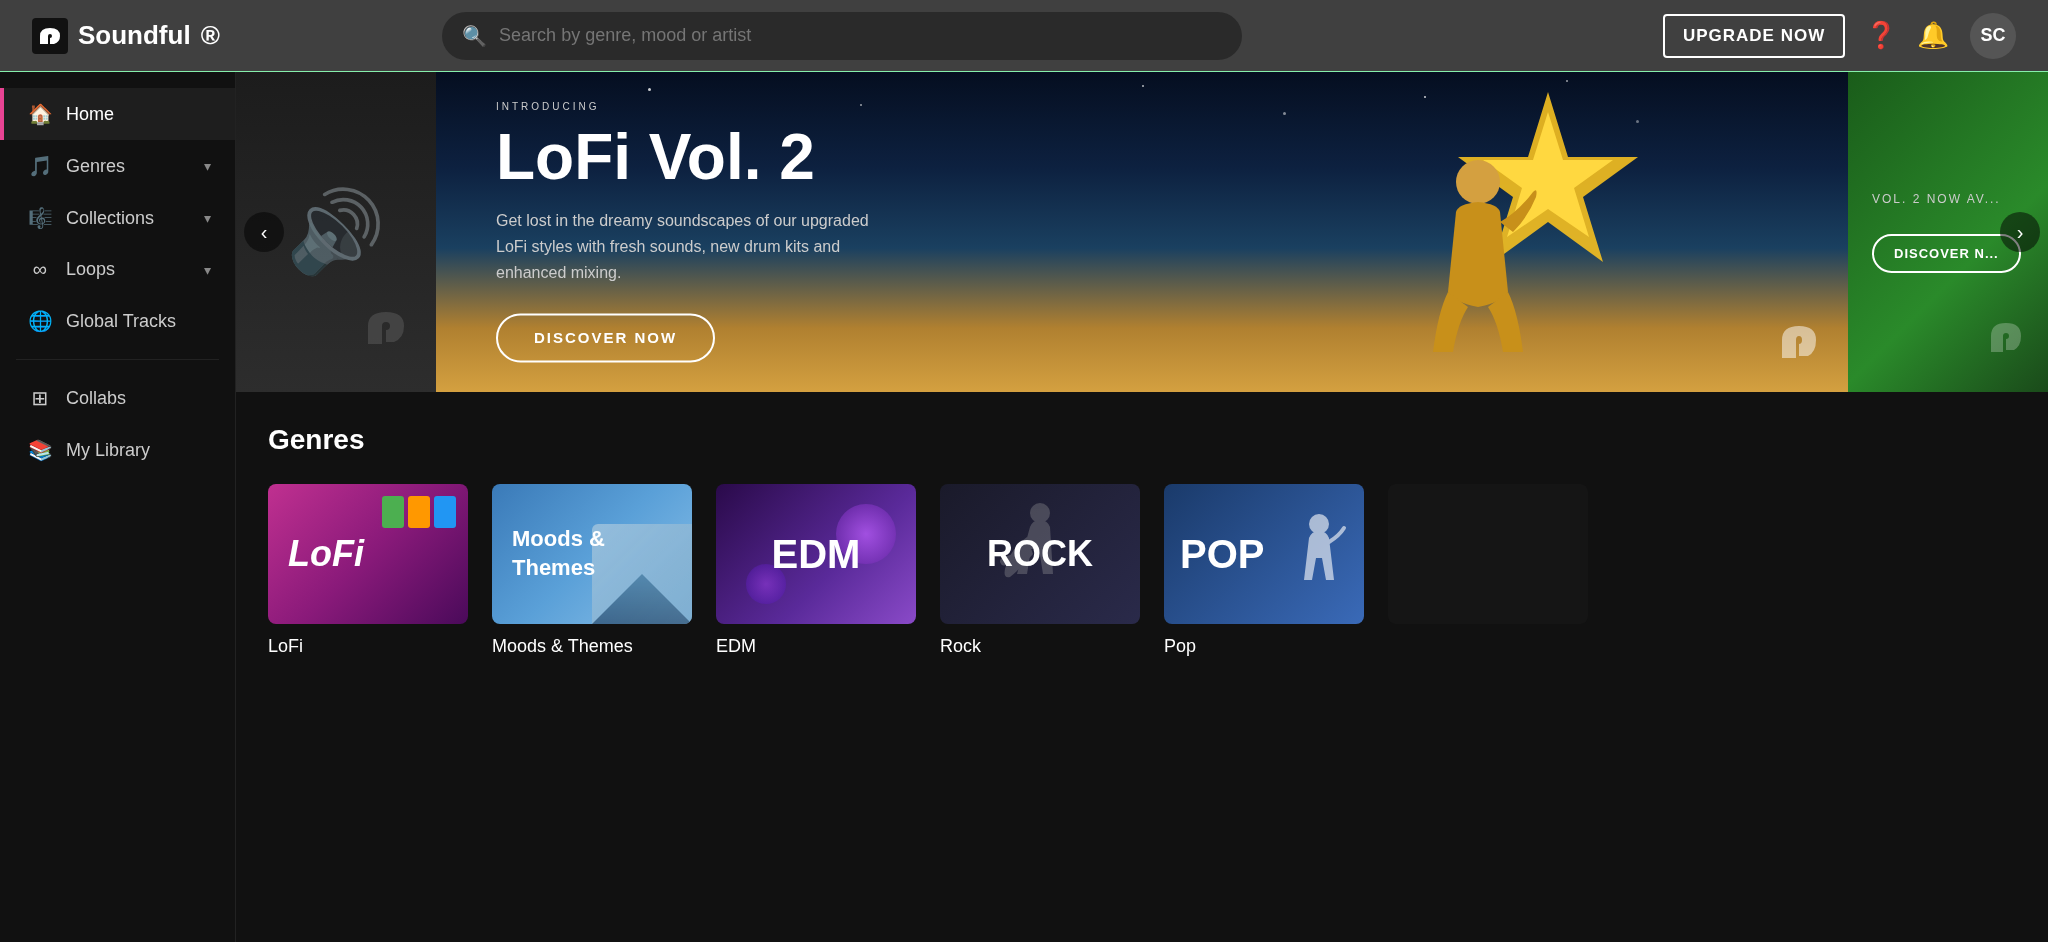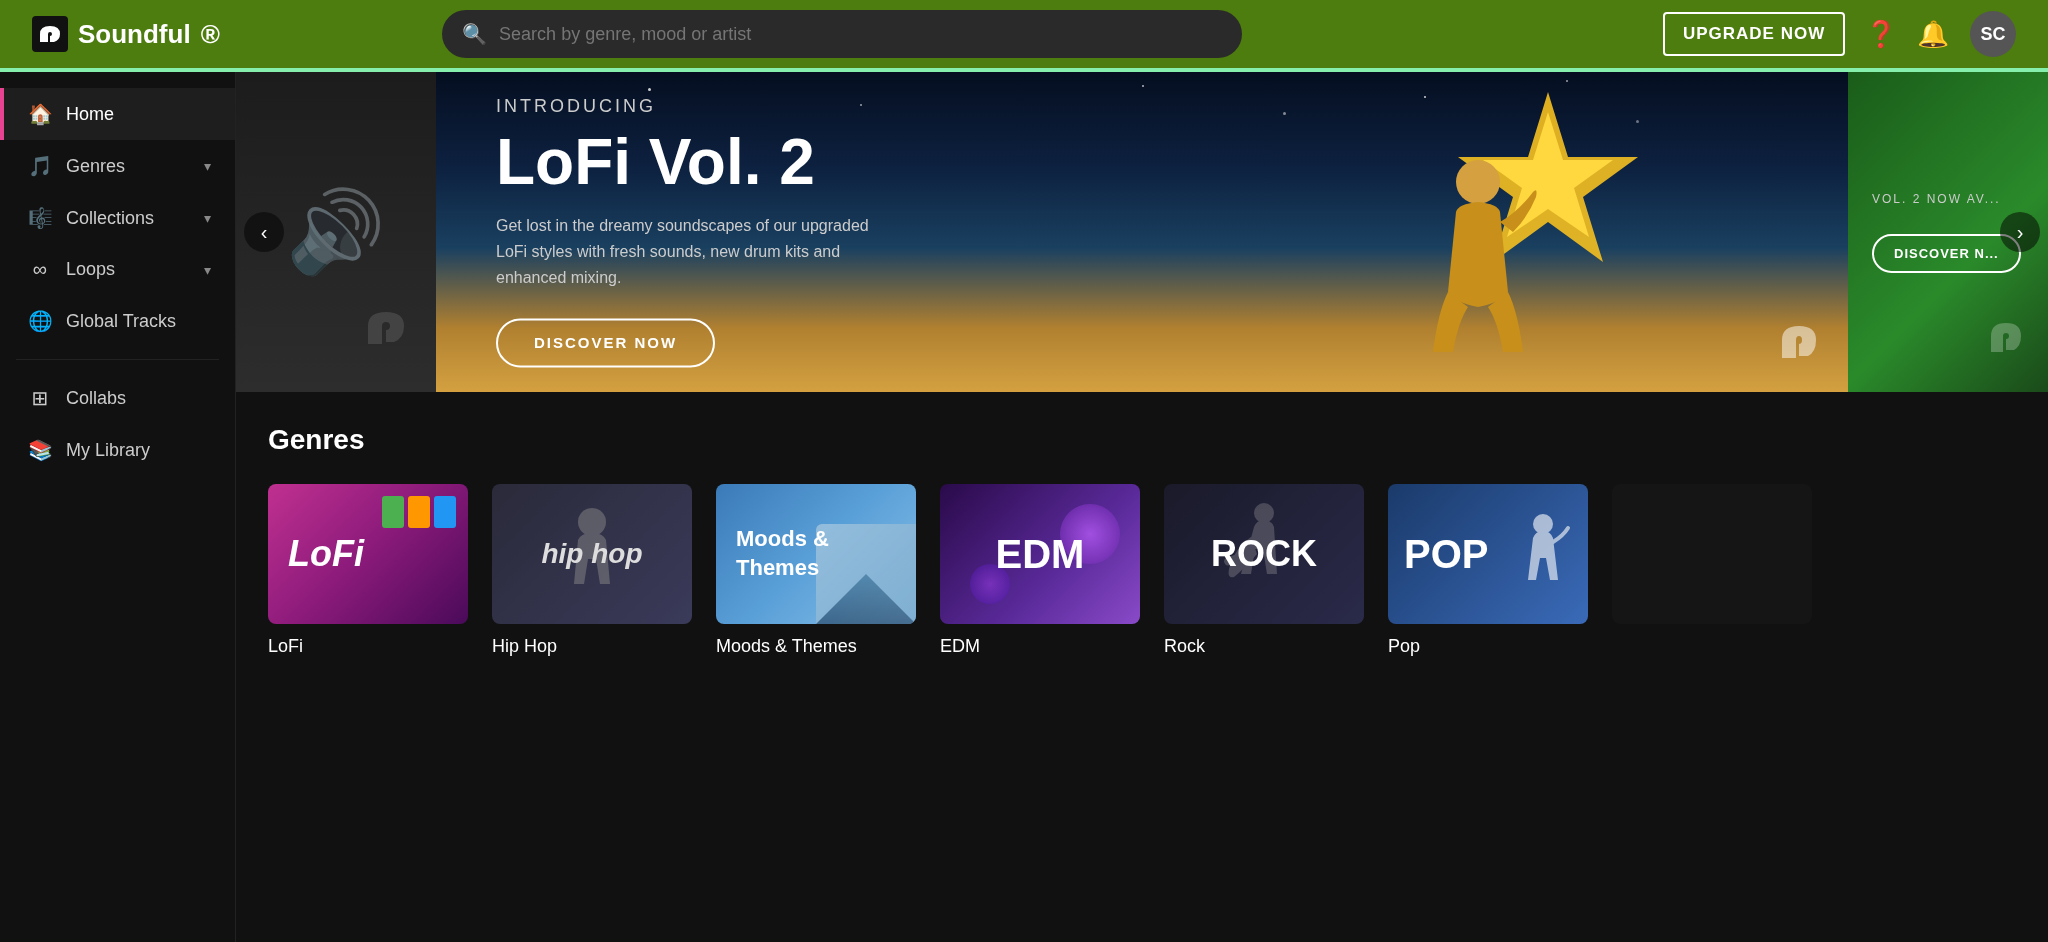--- a/index.html
+++ b/index.html
@@ -9,28 +9,28 @@
       font-family: -apple-system, BlinkMacSystemFont, 'Segoe UI', sans-serif;
       width: 2048px;
       height: 942px;
       overflow: hidden;
       display: flex;
       flex-direction: column;
     }
 
     
     .topbar {
-      background: #4d7c0f;
+      background: #404040;
       height: 72px;
       display: flex;
       align-items: center;
       padding: 0 32px;
       gap: 24px;
       flex-shrink: 0;
-      border-bottom: 4px solid #86efac;
+      border-bottom: 1px solid #86efac;
       z-index: 10;
     }
     .logo {
       display: flex;
       align-items: center;
       gap: 10px;
       font-size: 26px;
       font-weight: 700;
       color: #fff;
       text-decoration: none;
@@ -200,21 +200,21 @@
     }
 
     .hero-main-content {
       position: absolute;
       left: 60px;
       top: 50%;
       transform: translateY(-50%);
       z-index: 2;
     }
     .hero-introducing {
-      font-size: 18px;
+      font-size: 10px;
       letter-spacing: 3px;
       color: #ccc;
       margin-bottom: 10px;
       text-transform: uppercase;
     }
     .hero-title {
       font-size: 64px;
       font-weight: 800;
       color: #fff;
       line-height: 1.1;
@@ -612,34 +612,20 @@
 
             <div style="position:absolute;right:12px;top:12px;display:flex;gap:4px;z-index:2;">
               <div style="width:22px;height:32px;border-radius:3px;background:#4caf50;"></div>
               <div style="width:22px;height:32px;border-radius:3px;background:#ff9800;"></div>
               <div style="width:22px;height:32px;border-radius:3px;background:#2196f3;"></div>
             </div>
           </div>
           <div class="genre-name">LoFi</div>
         </div>
 
-        <div class="genre-card genre-hiphop">
-          <div class="genre-thumb">
-            <div class="genre-thumb-bg"></div>
-
-            <div style="position:absolute;inset:0;display:flex;align-items:center;justify-content:center;z-index:1;opacity:0.5;">
-              <svg width="80" height="100" viewBox="0 0 80 100" fill="none">
-                <ellipse cx="40" cy="18" rx="14" ry="14" fill="#888"></ellipse>
-                <path d="M26 36 Q28 30 40 28 Q52 30 54 36 L58 80 L48 80 L44 55 L36 55 L32 80 L22 80 Z" fill="#888"></path>
-              </svg>
-            </div>
-            <div class="genre-label-overlay" style="font-style:italic;font-size:28px;color:#ddd;">hip hop</div>
-          </div>
-          <div class="genre-name">Hip Hop</div>
-        </div>
 
         <div class="genre-card genre-moods">
           <div class="genre-thumb">
             <div class="genre-thumb-bg"></div>
 
             <div style="position:absolute;right:0;bottom:0;width:100px;height:100px;background:linear-gradient(135deg,#b0cce0,#7aa8c8);border-radius:6px 0 0 0;opacity:0.7;z-index:1;overflow:hidden;">
               <div style="position:absolute;bottom:0;left:0;right:0;height:50%;background:linear-gradient(180deg,#4a7a9a,#2a4a6a);clip-path:polygon(0 100%,50% 0,100% 100%);"></div>
             </div>
             <div class="genre-label-overlay" style="left:20px;transform:translateY(-50%);top:50%;text-align:left;font-size:22px;line-height:1.3;">Moods &amp;<br>Themes</div>
           </div>

